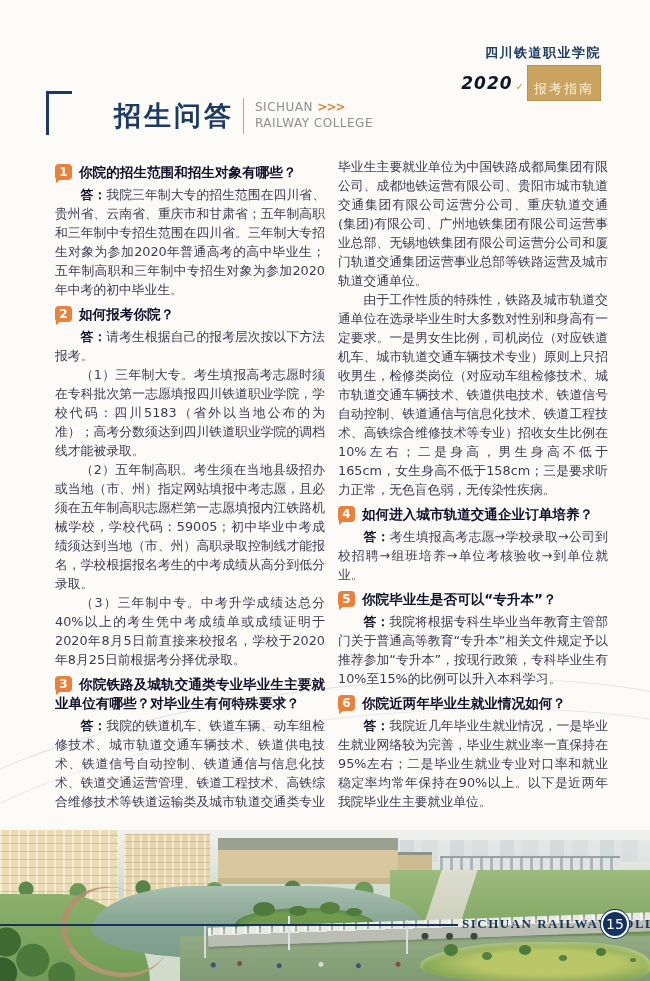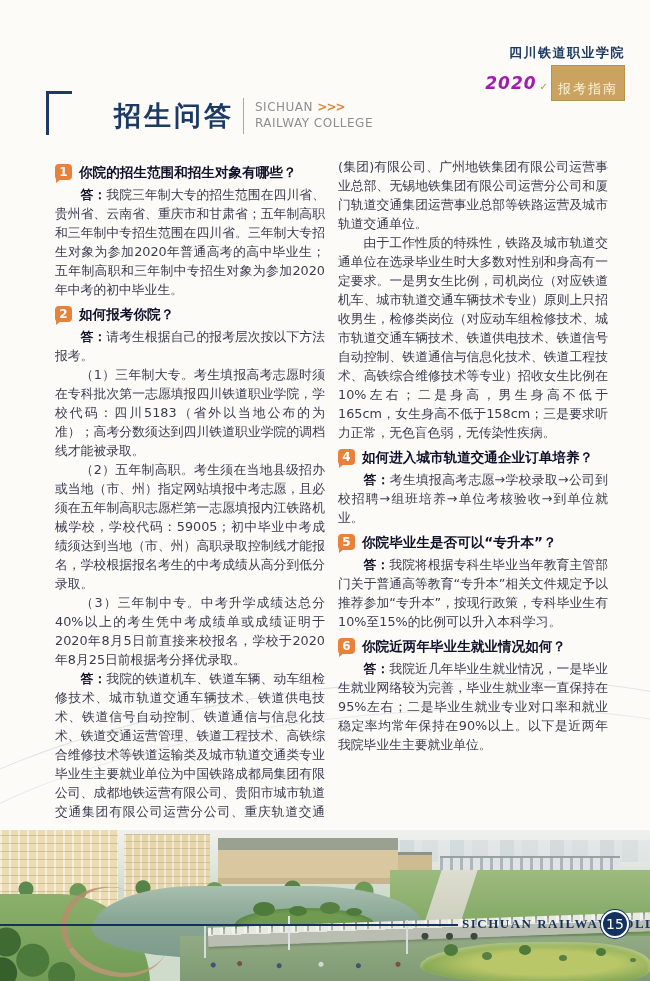--- a/index.html
+++ b/index.html
@@ -4,24 +4,24 @@
 <style>
   * { margin:0; padding:0; box-sizing:border-box; }
   html,body { background:#e9e9e9; }
   .page {
     position:relative; width:650px; height:981px; margin:0 auto;
     background:#fcfbf8; overflow:hidden;
     font-family:"DejaVu Sans","Liberation Sans",sans-serif;
   }
 
   
-  .hdr { position:absolute; top:44px; right:25px; text-align:right; z-index:5; }
+  .hdr { position:absolute; top:44px; right:49px; text-align:right; z-index:5; }
   .hdr .school { font-size:13px; font-weight:bold; color:#1c3a64; letter-spacing:1.5px; }
   .hdr .year-line { margin-top:3px; display:flex; align-items:center; justify-content:flex-end; gap:3px; }
-  .hdr .year { font-size:17px; font-weight:bold; font-style:italic; color:#a21caf; letter-spacing:1px; }
+  .hdr .year { font-size:17px; font-weight:bold; font-style:italic; color:#0f172a; letter-spacing:1px; }
   .hdr .chk { font-size:10px; color:#b98f3e; transform:translateY(3px); }
   .hdr .guide { display:inline-block; background:#c9a35f; border:1px solid #b8924e;
     color:#fdf3da; font-size:13px; letter-spacing:2px; padding:14px 6px 2px; }
 
   
   .bracket { position:absolute; left:46px; top:91px; width:26px; height:44px;
     border-top:3px solid #1c3a64; border-left:3px solid #1c3a64; z-index:4; }
   .title-row { position:absolute; left:66px; top:98px; display:flex; align-items:center; z-index:5;margin-left:48px; }
   .title-cn { font-size:27px; font-weight:bold; color:#1c3a64; letter-spacing:3px; }
   .title-div { width:1px; height:36px; background:#a9a9a9; margin:0 11px 0 9px; }
@@ -182,20 +182,23 @@
     <p class="ans"><span class="pfx">答：</span><span>我院三年制大专的招生范围在四川省、贵州省、云南省、重庆市和甘肃省；五年制高职和三年制中专招生范围在四川省。三年制大专招生对象为参加2020年普通高考的高中毕业生；五年制高职和三年制中专招生对象为参加2020年中考的初中毕业生。</span></p>
 
     <div class="q-row">
       <span class="q-badge">2</span><span>如何报考你院？</span>
     </div>
     <p class="ans"><span class="pfx">答：</span><span>请考生根据自己的报考层次按以下方法报考。</span></p>
     <p class="ans">（1）三年制大专。考生填报高考志愿时须在专科批次第一志愿填报四川铁道职业学院，学校代码：四川5183（省外以当地公布的为准）；高考分数须达到四川铁道职业学院的调档线才能被录取。</p>
     <p class="ans">（2）五年制高职。考生须在当地县级招办或当地（市、州）指定网站填报中考志愿，且必须在五年制高职志愿栏第一志愿填报内江铁路机械学校，学校代码：59005；初中毕业中考成绩须达到当地（市、州）高职录取控制线才能报名，学校根据报名考生的中考成绩从高分到低分录取。</p>
     <p class="ans">（3）三年制中专。中考升学成绩达总分40%以上的考生凭中考成绩单或成绩证明于2020年8月5日前直接来校报名，学校于2020年8月25日前根据考分择优录取。</p>
 
+    <div class="q-row">
+      <span class="q-badge">3</span><span>你院铁路及城轨交通类专业毕业生主要就业单位有哪些？对毕业生有何特殊要求？</span>
+    </div>
     <p class="ans"><span class="pfx">答：</span><span>我院的铁道机车、铁道车辆、动车组检修技术、城市轨道交通车辆技术、铁道供电技术、铁道信号自动控制、铁道通信与信息化技术、铁道交通运营管理、铁道工程技术、高铁综合维修技术等铁道运输类及城市轨道交通类专业毕业生主要就业单位为中国铁路成都局集团有限公司、成都地铁运营有限公司、贵阳市城市轨道交通集团有限公司运营分公司、重庆轨道交通(集团)有限公司、广州地铁集团有限公司运营事业总部、无锡地铁集团有限公司运营分公司和厦门轨道交通集团运营事业总部等铁路运营及城市轨道交通单位。</span></p>
     <p class="ans">由于工作性质的特殊性，铁路及城市轨道交通单位在选录毕业生时大多数对性别和身高有一定要求。一是男女生比例，司机岗位（对应铁道机车、城市轨道交通车辆技术专业）原则上只招收男生，检修类岗位（对应动车组检修技术、城市轨道交通车辆技术、铁道供电技术、铁道信号自动控制、铁道通信与信息化技术、铁道工程技术、高铁综合维修技术等专业）招收女生比例在10%左右；二是身高，男生身高不低于165cm，女生身高不低于158cm；三是要求听力正常，无色盲色弱，无传染性疾病。</p>
 
     <div class="q-row">
       <span class="q-badge">4</span><span>如何进入城市轨道交通企业订单培养？</span>
     </div>
     <p class="ans"><span class="pfx">答：</span><span>考生填报高考志愿→学校录取→公司到校招聘→组班培养→单位考核验收→到单位就业。</span></p>
 
     <div class="q-row">
       <span class="q-badge">5</span><span>你院毕业生是否可以“专升本”？</span>

